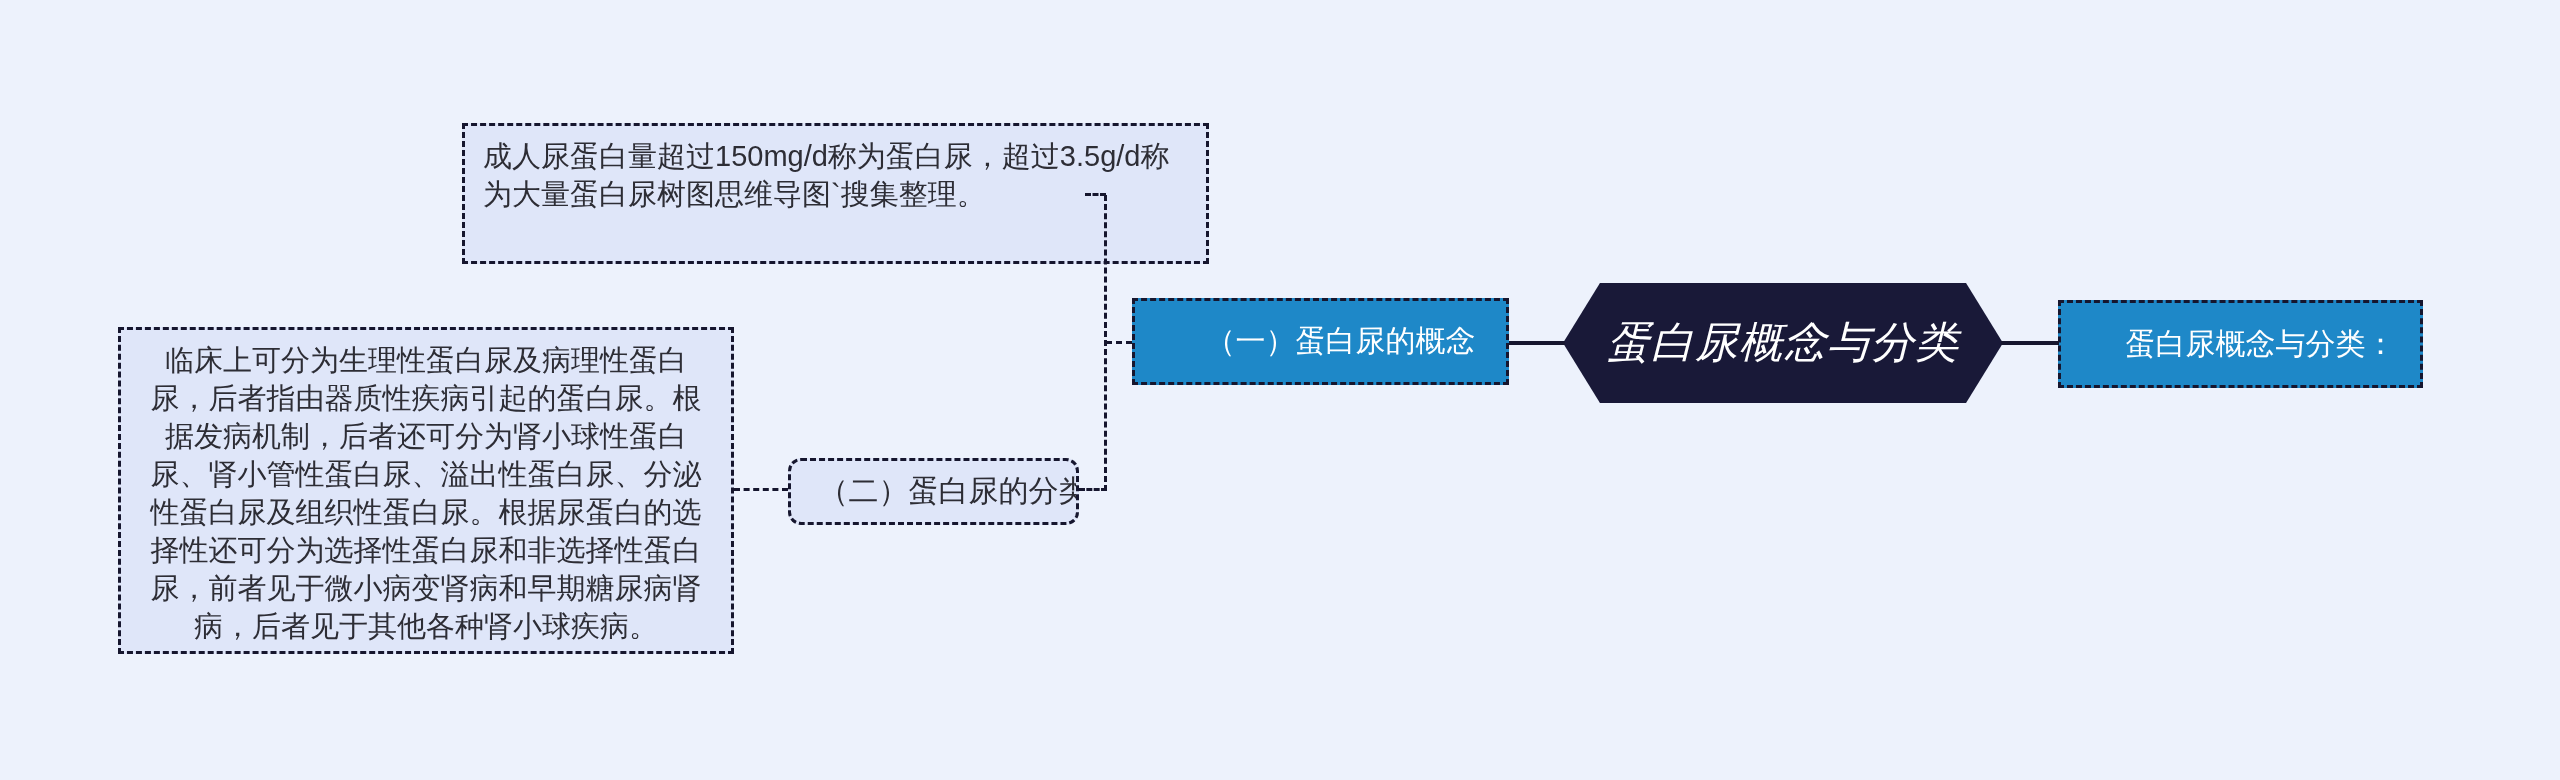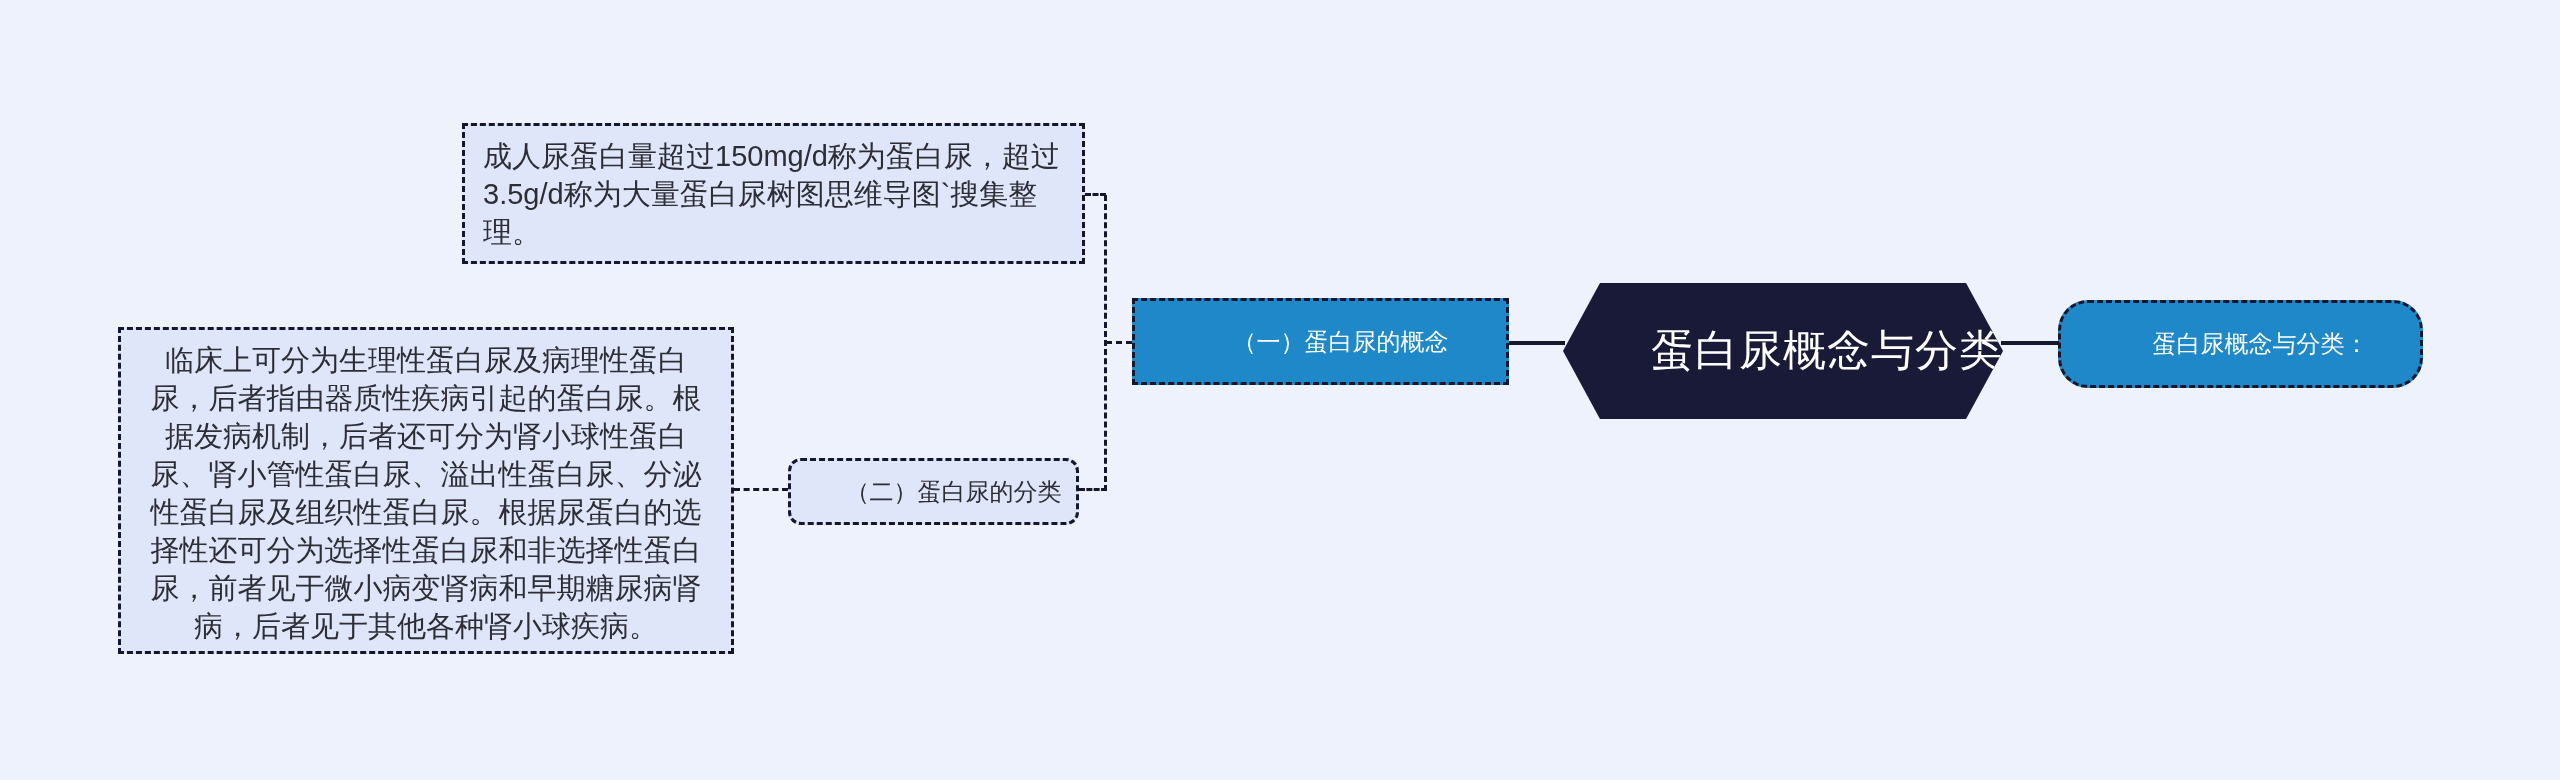--- a/index.html
+++ b/index.html
@@ -27,48 +27,48 @@
     background:var(--note-fill);
     border:3px dashed var(--line-dark);
     color:var(--note-text);
     font-size:29px;
     line-height:38px;
     padding:11px 18px;
     word-break:break-all;
     overflow:hidden;
     text-align:left;
   }
-  #note-top{left:462px;top:123px;width:623px;height:141px;}
+  #note-top{left:462px;top:123px;width:747px;height:141px;}
   #note-left{left:118px;top:327px;width:616px;height:327px;text-align:center;}
 
   
   .branch{
     position:absolute;
     border:3px dashed var(--line-dark);
     display:flex;
     align-items:center;
     justify-content:center;
-    font-size:24px;
+    font-size:30px;
     white-space:nowrap;
     overflow:hidden;
     padding-left:40px;
   }
   .branch.light{background:var(--note-fill);color:var(--note-text);}
   .branch.blue{background:var(--accent-blue);color:var(--white-text);}
   #node-branch2{left:788px;top:458px;width:291px;height:67px;border-radius:13px;}
   #node-branch1{left:1132px;top:298px;width:377px;height:87px;}
-  #node-summary{left:2058px;top:300px;width:365px;height:88px;border-radius:30px;}
+  #node-summary{left:2058px;top:300px;width:365px;height:88px;}
 
   
   .hex{
     position:absolute;
-    left:1563px;top:283px;width:440px;height:136px;
+    left:1563px;top:283px;width:440px;height:120px;
     background:var(--dark-navy);
     clip-path:polygon(0 50%,8.4% 0,91.6% 0,100% 50%,91.6% 100%,8.4% 100%);
-    display:flex;align-items:center;justify-content:flex-end;
+    display:flex;align-items:center;justify-content:center;font-style:italic;
   }
   .hex span{
     color:var(--white-text);
     font-size:43px;
     letter-spacing:1px;
     white-space:nowrap;
   }
 
   
   .conn-h{position:absolute;border-top:3px dashed var(--line-dark);height:0;}

